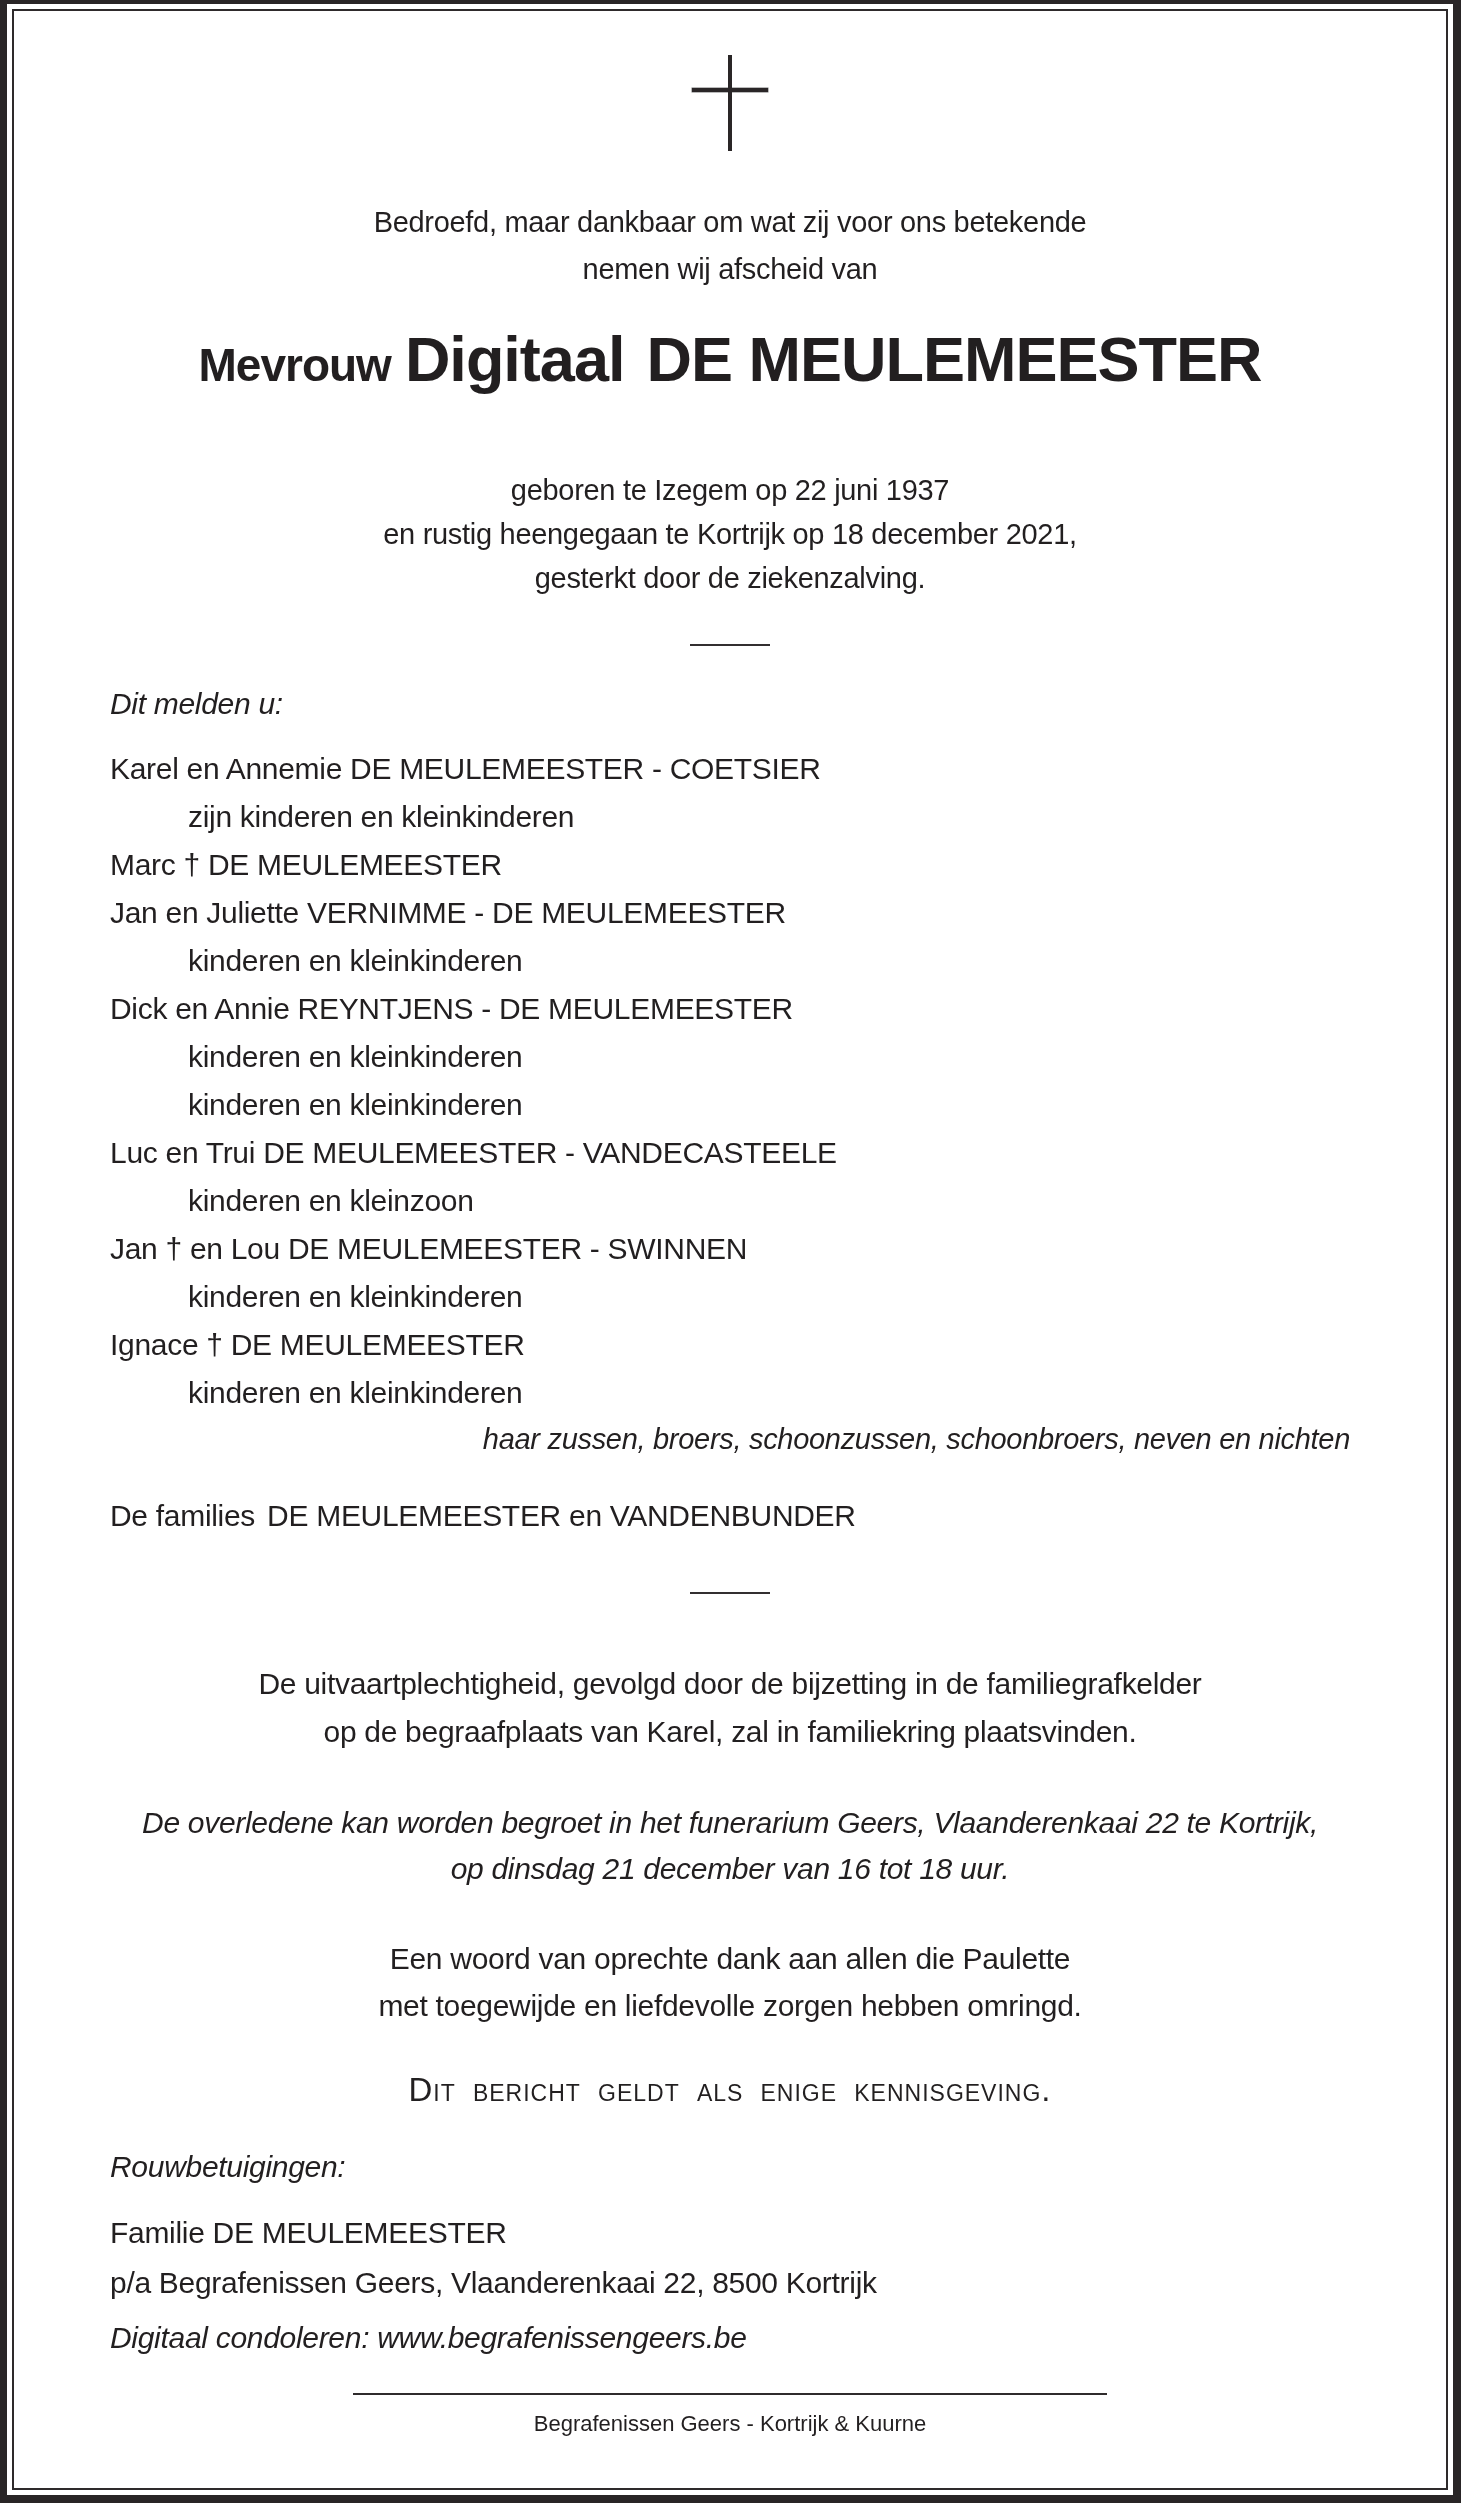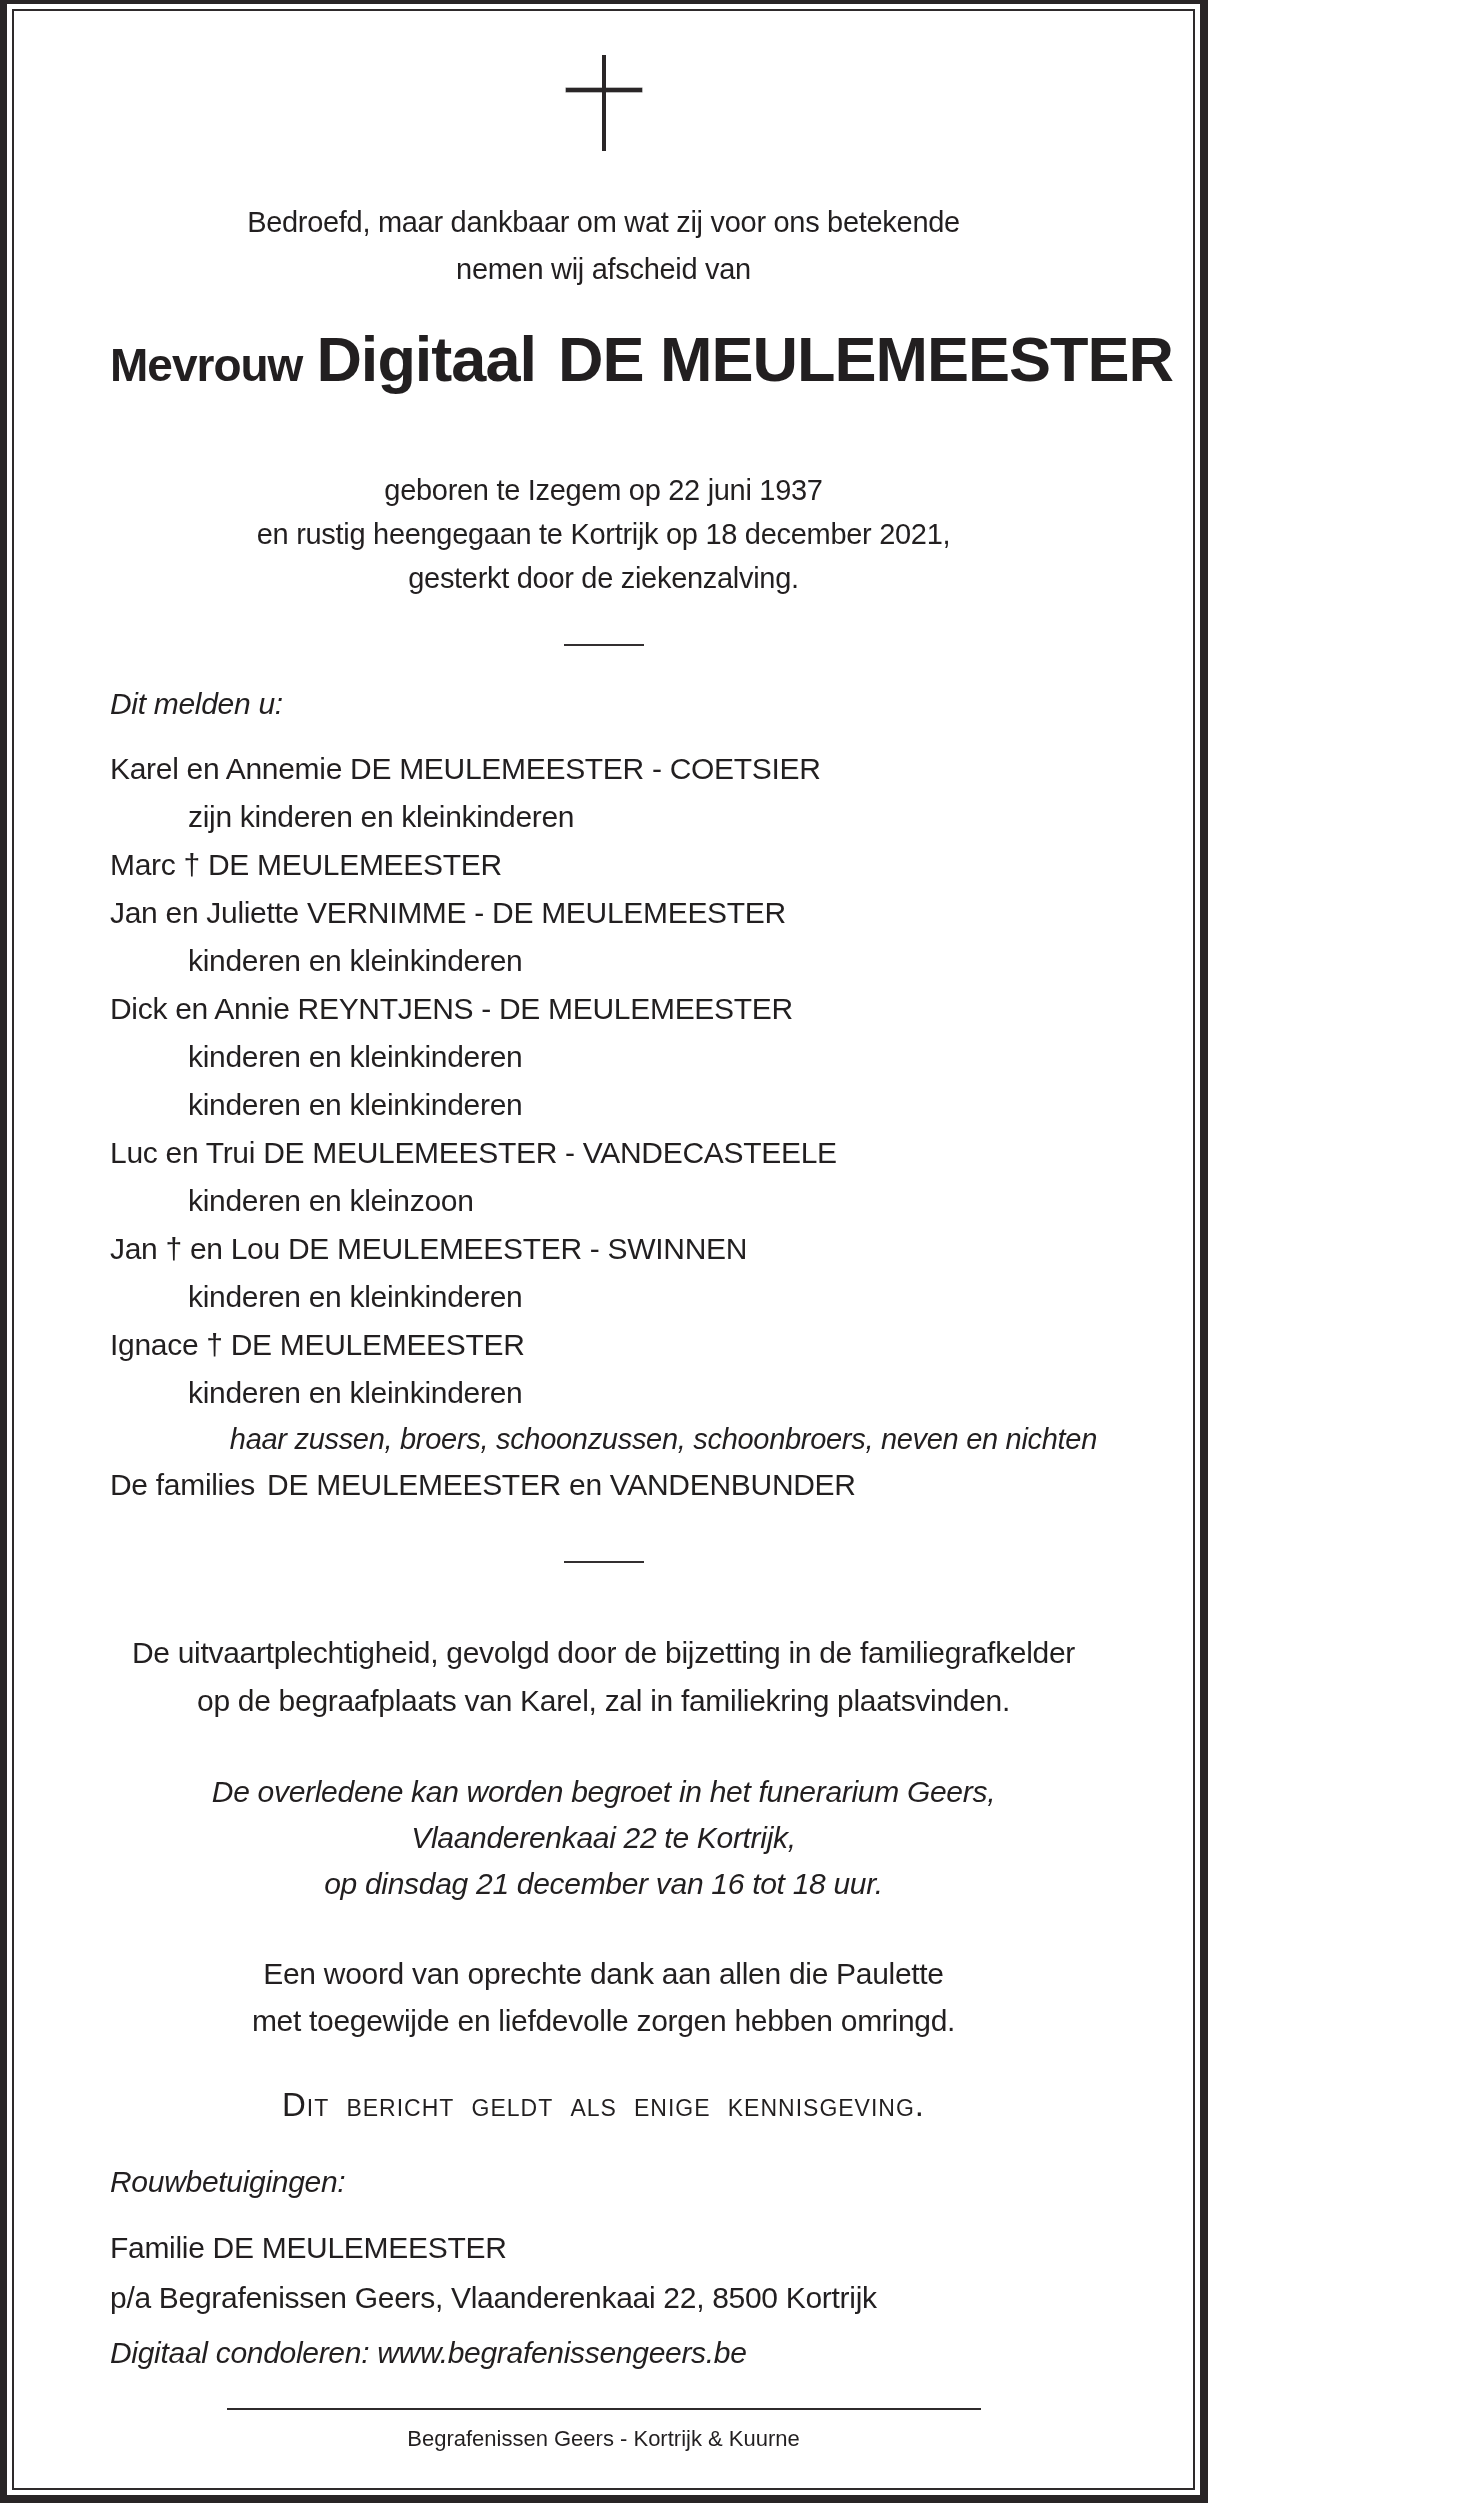--- a/index.html
+++ b/index.html
@@ -4,21 +4,21 @@
 <style>
   html, body { margin: 0; padding: 0; }
   body {
     width: 1481px;
     font-family: "Liberation Sans", sans-serif;
     color: #221f20;
     background: #fff;
   }
   .sheet {
     position: relative;
-    width: 1208px;
+    width: 1461px;
     height: 2503px;
     background: #292526; 
   }
   .paper {
     position: absolute;
     left: 7px; right: 8px; top: 4px; bottom: 8px;
     background: #ffffff;
   }
   .frame {
     position: absolute;
@@ -93,20 +93,21 @@
     line-height: 48px;
   }
   .family-relation { padding-left: 78px; }
   .relatives-line {
     font-style: italic;
     font-size: 29px;
     line-height: 44px;
     text-align: right;
   }
   .families-line {
+    margin-top: 31px;
     font-size: 30px;
     line-height: 48px;
   }
   .families-names { margin-left: 12px; }
   .ceremony {
     margin-top: 66px;
     text-align: center;
     font-size: 30px;
     line-height: 48px;
   }

